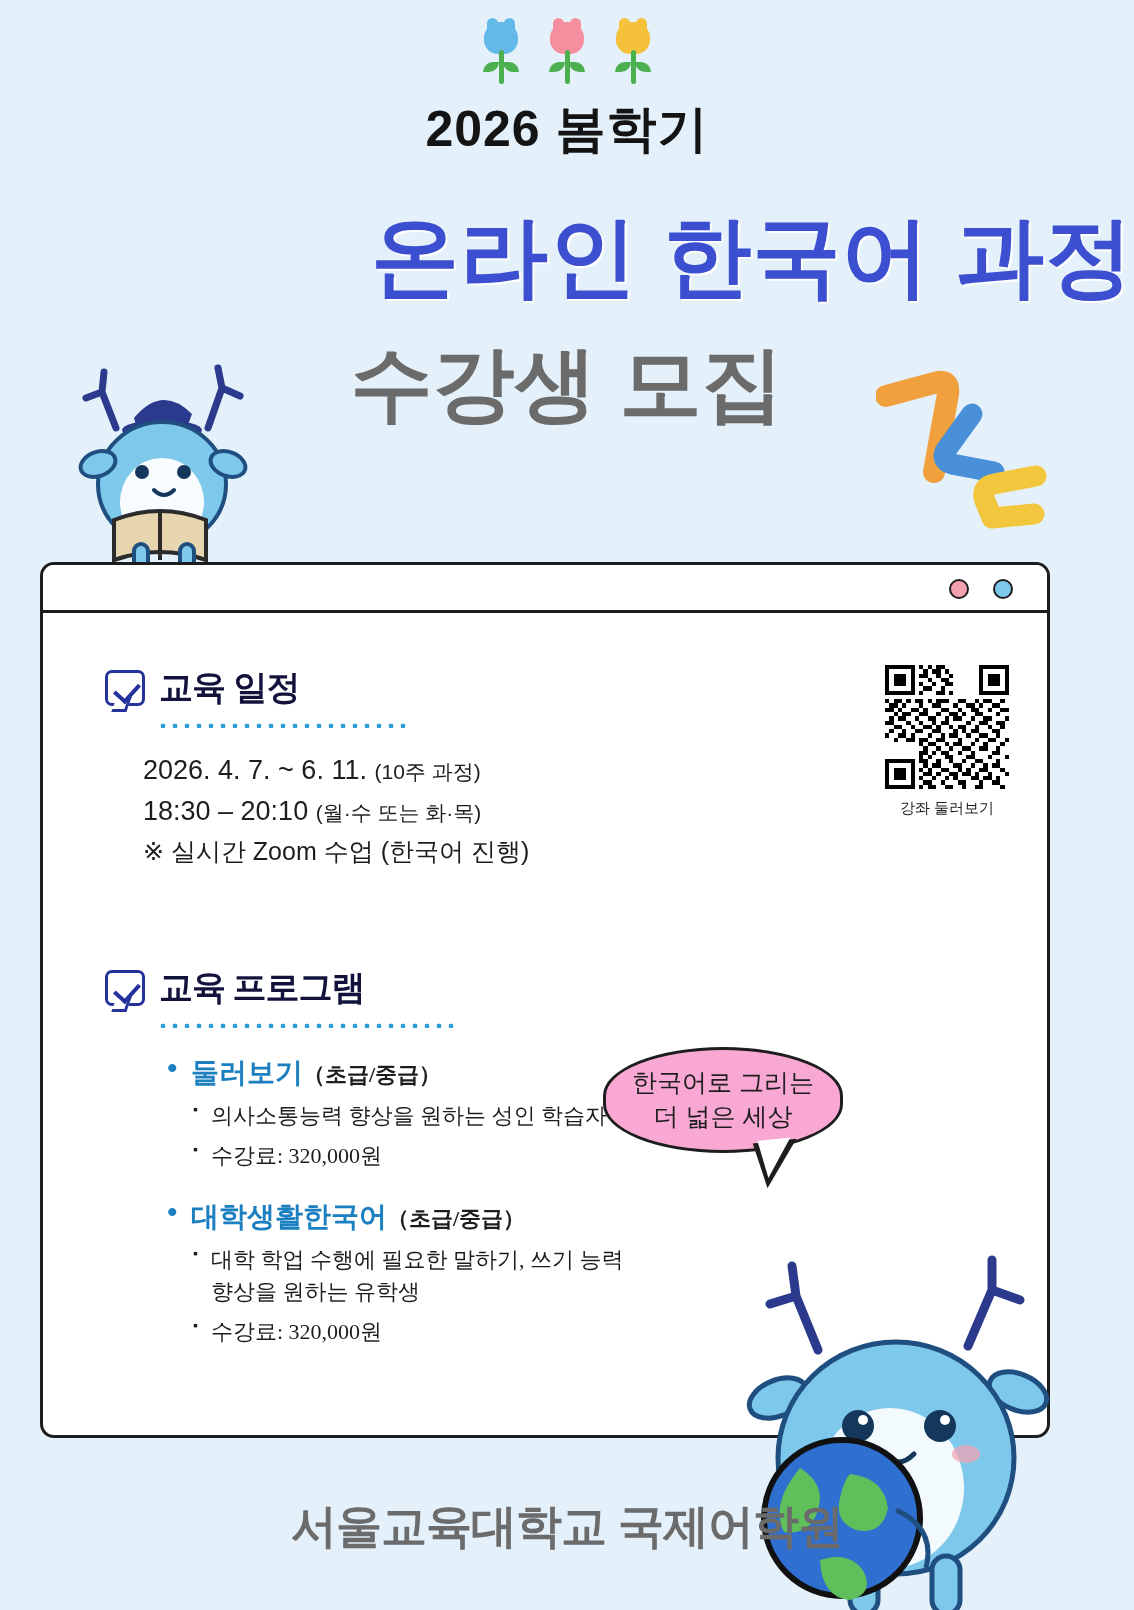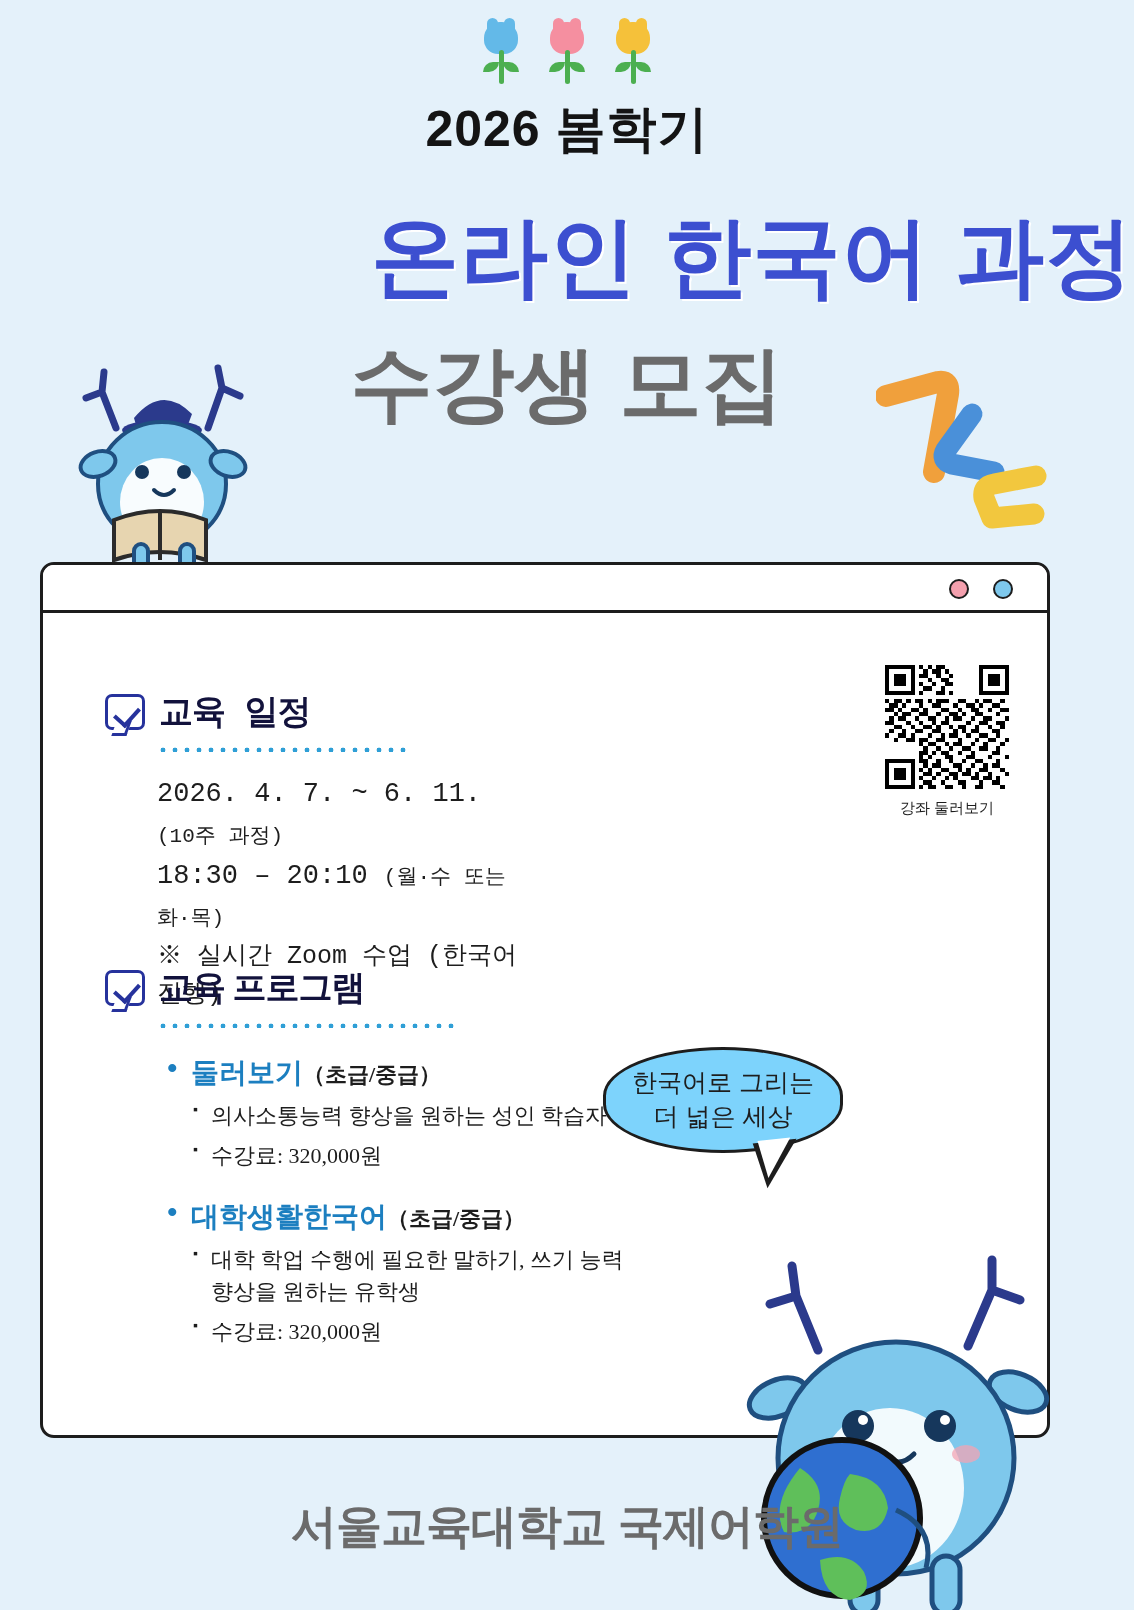--- a/index.html
+++ b/index.html
@@ -96,22 +96,22 @@
     border-right: 3px solid #26329c; border-bottom: 3px solid #26329c;
     transform: skewX(-20deg);
   }
   .sec-title { font-size: 34px; font-weight: 900; color: #12123c; letter-spacing: -1px; }
   .dotline {
     margin: 12px 0 0 52px; height: 5px; width: 250px;
     background-image: radial-gradient(circle, #2f9fd6 2.4px, transparent 2.6px);
     background-size: 12px 6px; background-repeat: repeat-x;
   }
 
-  .blk-schedule { position: absolute; left: 62px; top: 124px; width: 430px; font-family: Liberation Mono, monospace; }
-  .sch-lines { margin: 22px 0 0 52px; font-size: 27px; color: #1d1d1d; line-height: 1.52; }
+  .blk-schedule { position: absolute; left: 62px; top: 100px; width: 430px; }
+  .sch-lines { margin: 22px 0 0 38px; font-size: 27px; color: #1d1d1d; line-height: 1.52; }
   .sch-lines .small { font-size: 21px; }
 
   .blk-program { position: absolute; left: 62px; top: 400px; width: 520px; font-family: Liberation Serif, serif; }
   .prog-list { margin: 26px 0 0 62px; }
   .prog-item { margin-bottom: 26px; }
   .prog-name {
     font-size: 28px; font-weight: 800; color: #1c7fc0; position: relative; padding-left: 24px;
   }
   .prog-name::before {
     content: "•"; position: absolute; left: 0; top: -3px; color: #1c7fc0; font-size: 30px;
@@ -134,21 +134,21 @@
   .apply-value { font-size: 26px; color: #1d1d1d; margin: 2px 0 4px 26px; }
 
   
   .qr-wrap { position: absolute; right: 34px; top: 100px; width: 132px; text-align: center; }
   .qr { width: 124px; height: 124px; margin: 0 auto; background: #fff; }
   .qr-cap { font-size: 15px; color: #1d1d1d; margin-top: 6px; }
 
   
   .bubble {
     position: absolute; left: 560px; top: 482px; width: 240px; height: 106px;
-    border: 3px solid #1d1d1d; border-radius: 50%/46%; background: #7dd3fc;
+    border: 3px solid #1d1d1d; border-radius: 50%/46%; background: #f9a8d4;
     display: flex; align-items: center; justify-content: center; text-align: center;
     font-size: 25px; color: #1d1d1d; line-height: 1.35;
   }
   .bubble-tail {
     position: absolute; left: 712px; top: 576px; width: 0; height: 0;
     border-left: 10px solid transparent; border-right: 34px solid transparent;
     border-top: 46px solid #1d1d1d; transform: rotate(-6deg);
   }
   .bubble-tail::after {
     content: ""; position: absolute; left: -5px; top: -48px;

